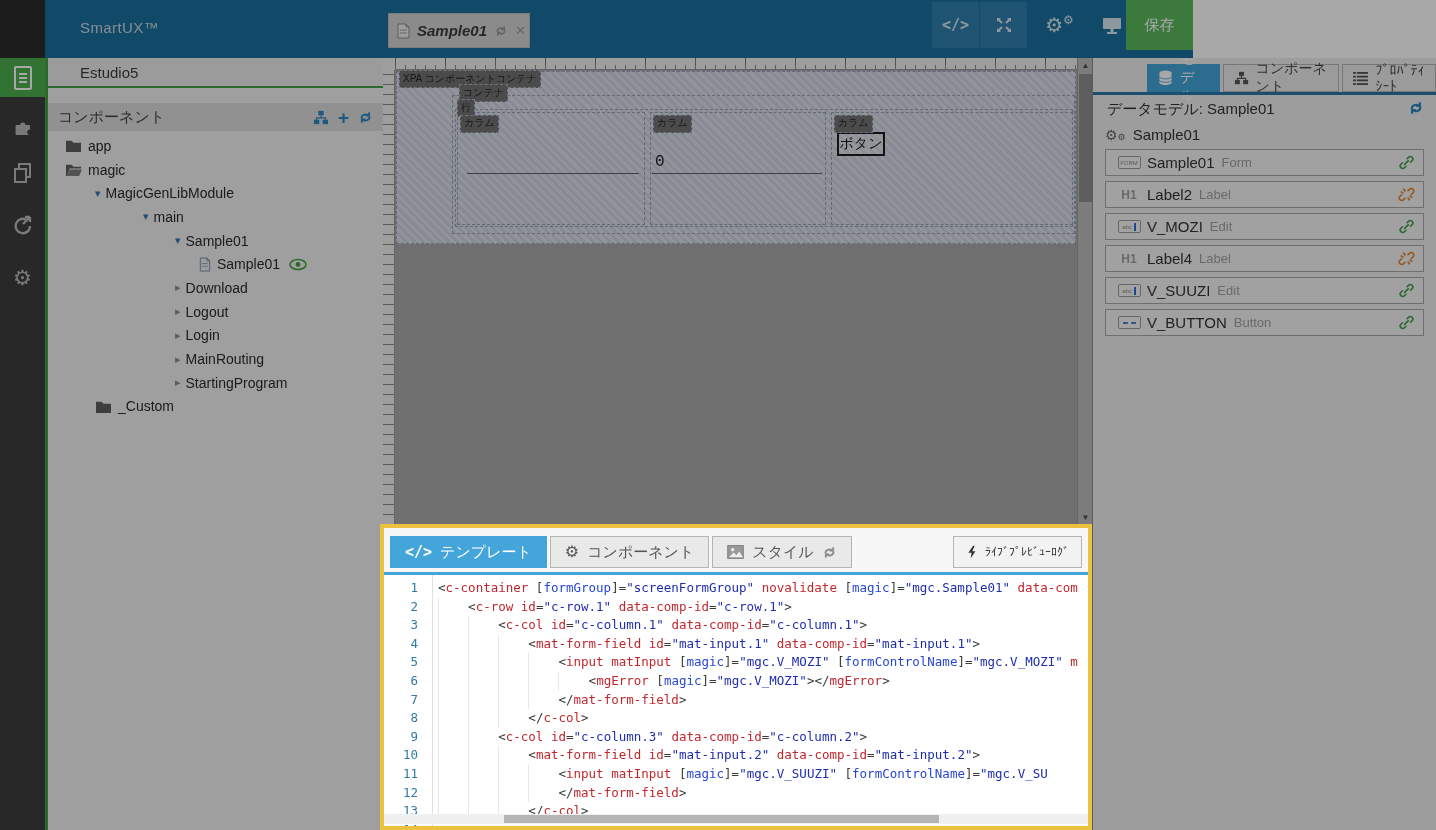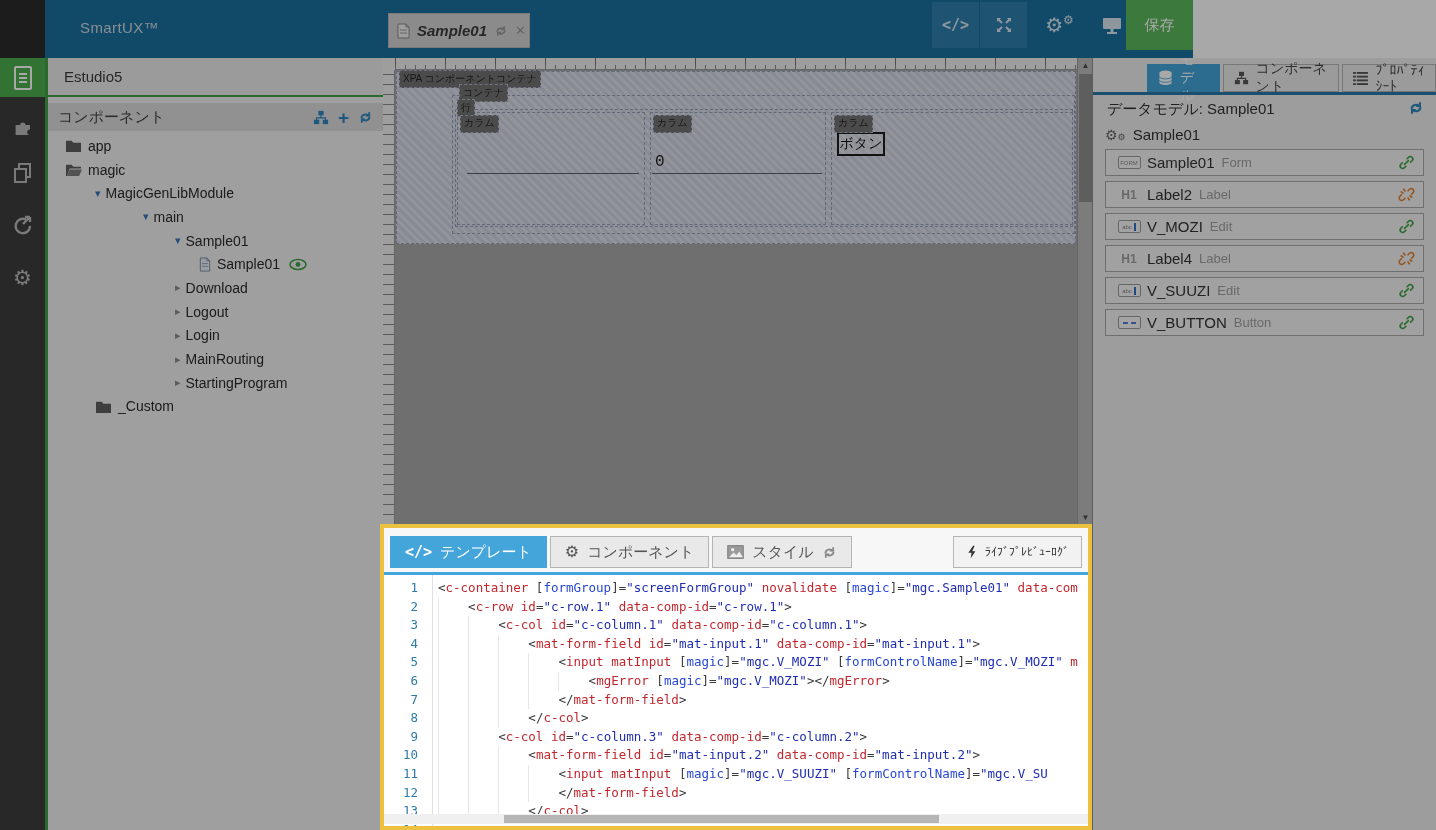--- a/index.html
+++ b/index.html
@@ -19,21 +19,21 @@
   .doc-tab { position:absolute; left:343px; top:13px; width:142px; height:35px; background:#d4d4d4; border:1px solid #b9b9b9; display:flex; align-items:center; padding:0 8px; gap:7px; }
   .doc-tab .tab-label { font-style:italic; font-weight:bold; font-size:15px; color:#3c3c3c; flex:1; }
   .doc-tab .mini { color:#9a9a9a; }
   .hdr-btn { position:absolute; top:2px; width:47px; height:46px; display:flex; align-items:center; justify-content:center; color:#d7e6ef; }
   .hdr-btn.boxed { background:#2e7fae; }
   .code-glyph { font-family:"DejaVu Sans Mono", monospace; font-size:15px; font-weight:bold; }
   .save-btn { position:absolute; right:0; top:0; width:67px; height:50px; background:#5cb85c; color:#fff; font-size:15px; display:flex; align-items:center; justify-content:center; }
 
   
   .left-panel { position:absolute; left:45px; top:58px; width:338px; height:772px; background:#f2f2f2; border-left:3px solid #43a047; z-index:3; }
-  .workspace-row { position:absolute; left:0; top:0; right:0; height:39px; background:#ececec; border-bottom:2px solid #43a047; display:flex; align-items:center; padding-left:16px; font-size:15px; color:#3c3c3c; }
+  .workspace-row { position:absolute; left:0; top:0; right:0; height:30px; background:#ececec; border-bottom:2px solid #43a047; display:flex; align-items:center; padding-left:32px; font-size:15px; color:#3c3c3c; }
   .comp-header { position:absolute; left:0; top:45px; right:0; height:28px; background:#dcdcdc; display:flex; align-items:center; padding:0 10px; font-size:15px; color:#444; }
   .comp-header .spacer { flex:1; }
   .comp-header .hicon { color:#2e86c1; margin-left:9px; display:flex; align-items:center; }
   .plus-glyph { font-size:19px; font-weight:bold; line-height:1; color:#2e86c1; }
   .tree { position:absolute; left:0; top:76px; right:0; }
   .tree-row { height:23.7px; display:flex; align-items:center; font-size:14px; color:#2b2b2b; white-space:nowrap; }
   .tree-row .caret-open { color:#3579b8; font-size:11px; margin-right:5px; }
   .tree-row .caret-closed { color:#8a8a8a; font-size:11px; margin-right:5px; }
   .tree-row .ticon { margin-right:6px; display:flex; align-items:center; }
   .eye { margin-left:9px; display:flex; align-items:center; }

